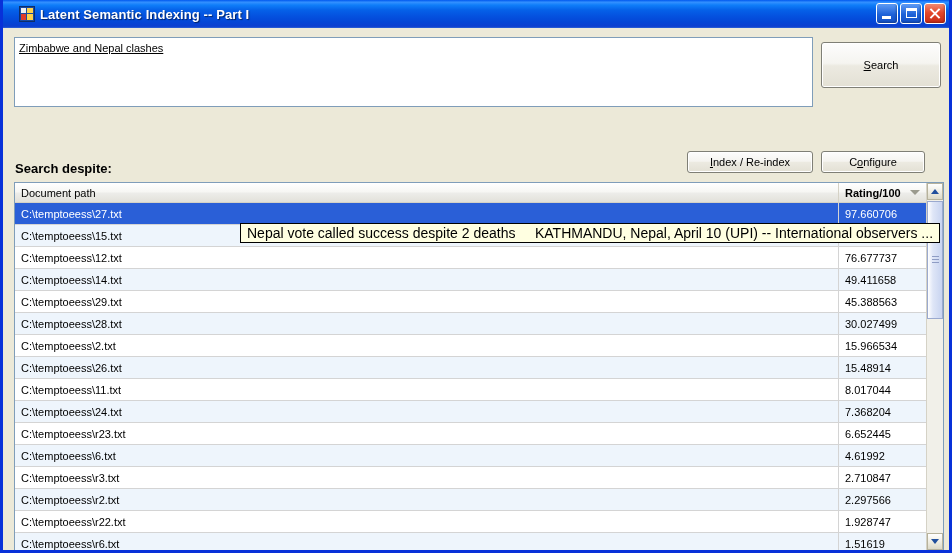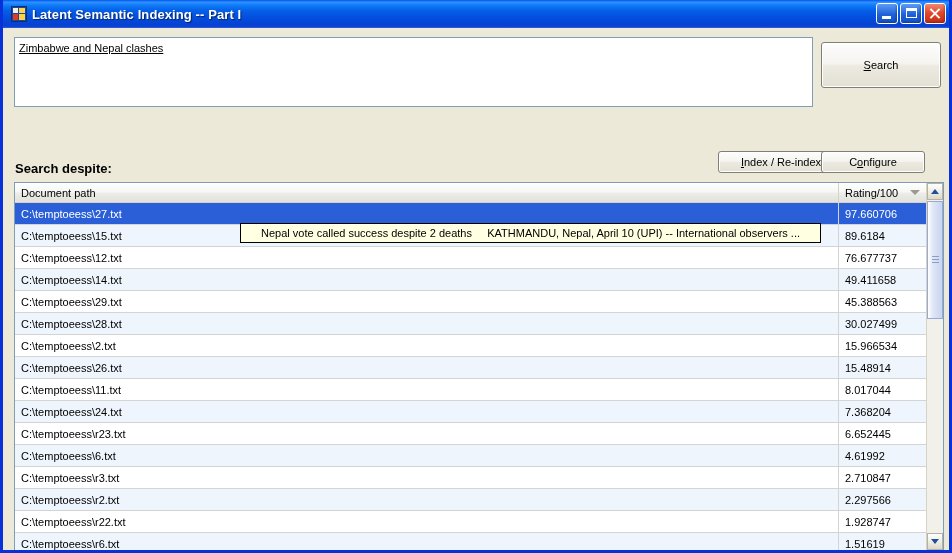--- a/index.html
+++ b/index.html
@@ -32,21 +32,21 @@
   
   .titlebar {
     position: relative;
     height: 28px;
     background: linear-gradient(to bottom,
       #0058ee 0%, #3390ff 8%, #0f7ef9 18%,
       #0561e8 36%, #0453e0 55%, #0446d6 78%,
       #0b3fd0 94%, #2f63d6 100%);
     display: flex;
     align-items: center;
-    padding-left: 8px;
+    padding-left: 16px;
     box-sizing: border-box;
   }
   .titlebar .app-icon {
     width: 16px; height: 16px;
     margin-right: 5px;
     flex: 0 0 auto;
     position: relative;
     background: #1a4a9e;
     border: 1px solid #0d2d6b;
     box-sizing: border-box;
@@ -146,21 +146,21 @@
     box-sizing: border-box;
     font-size: 11px;
     color: #000;
     display: flex;
     align-items: center;
     justify-content: center;
     box-shadow: inset 0 0 0 1px #ffffff;
     cursor: default;
   }
   .btn-search   { left: 818px; top: 14px;  width: 120px; height: 46px; }
-  .btn-index    { left: 715px; top: 123px; width: 126px; height: 22px; }
+  .btn-index    { left: 684px; top: 123px; width: 126px; height: 22px; }
   .btn-config   { left: 818px; top: 123px; width: 104px; height: 22px; }
   .btn .accel { text-decoration: underline; }
 
   
   .results-label {
     position: absolute;
     left: 12px; top: 133px;
     font-size: 13px;
     font-weight: bold;
     color: #000;
@@ -192,21 +192,21 @@
     display: flex;
     align-items: center;
     padding-left: 6px;
     box-sizing: border-box;
     border-right: 1px solid #d5d2c6;
     height: 100%;
     position: relative;
     background: linear-gradient(to bottom, #ffffff 0%, #f6f6f3 48%, #ededea 52%, #e2e1da 100%);
   }
   .lv-th.col-path   { width: 824px; }
-  .lv-th.col-rating { width: 88px; justify-content: space-between; padding-right: 6px; }
+  .lv-th.col-rating { width: 88px; justify-content: space-between; padding-right: 6px; font-weight: bold; }
   .sort-arrow {
     width: 0; height: 0;
     border-left: 5px solid transparent;
     border-right: 5px solid transparent;
     border-top: 5px solid #9a9a8e;
     margin-left: 6px;
   }
   .lv-body {
     position: relative;
     height: 347px;
@@ -290,22 +290,22 @@
   
   .tooltip {
     position: absolute;
     left: 237px; top: 195px;
     height: 20px;
     background: #ffffe1;
     border: 1px solid #000000;
     box-sizing: border-box;
     display: flex;
     align-items: center;
-    padding: 0 20px;
-    font-size: 11px;
+    padding: 0 6px;
+    font-size: 14px;
     color: #000;
     white-space: pre;
     z-index: 50;
   }
 </style>
 </head>
 <body>
 
 <div class="window">
 

